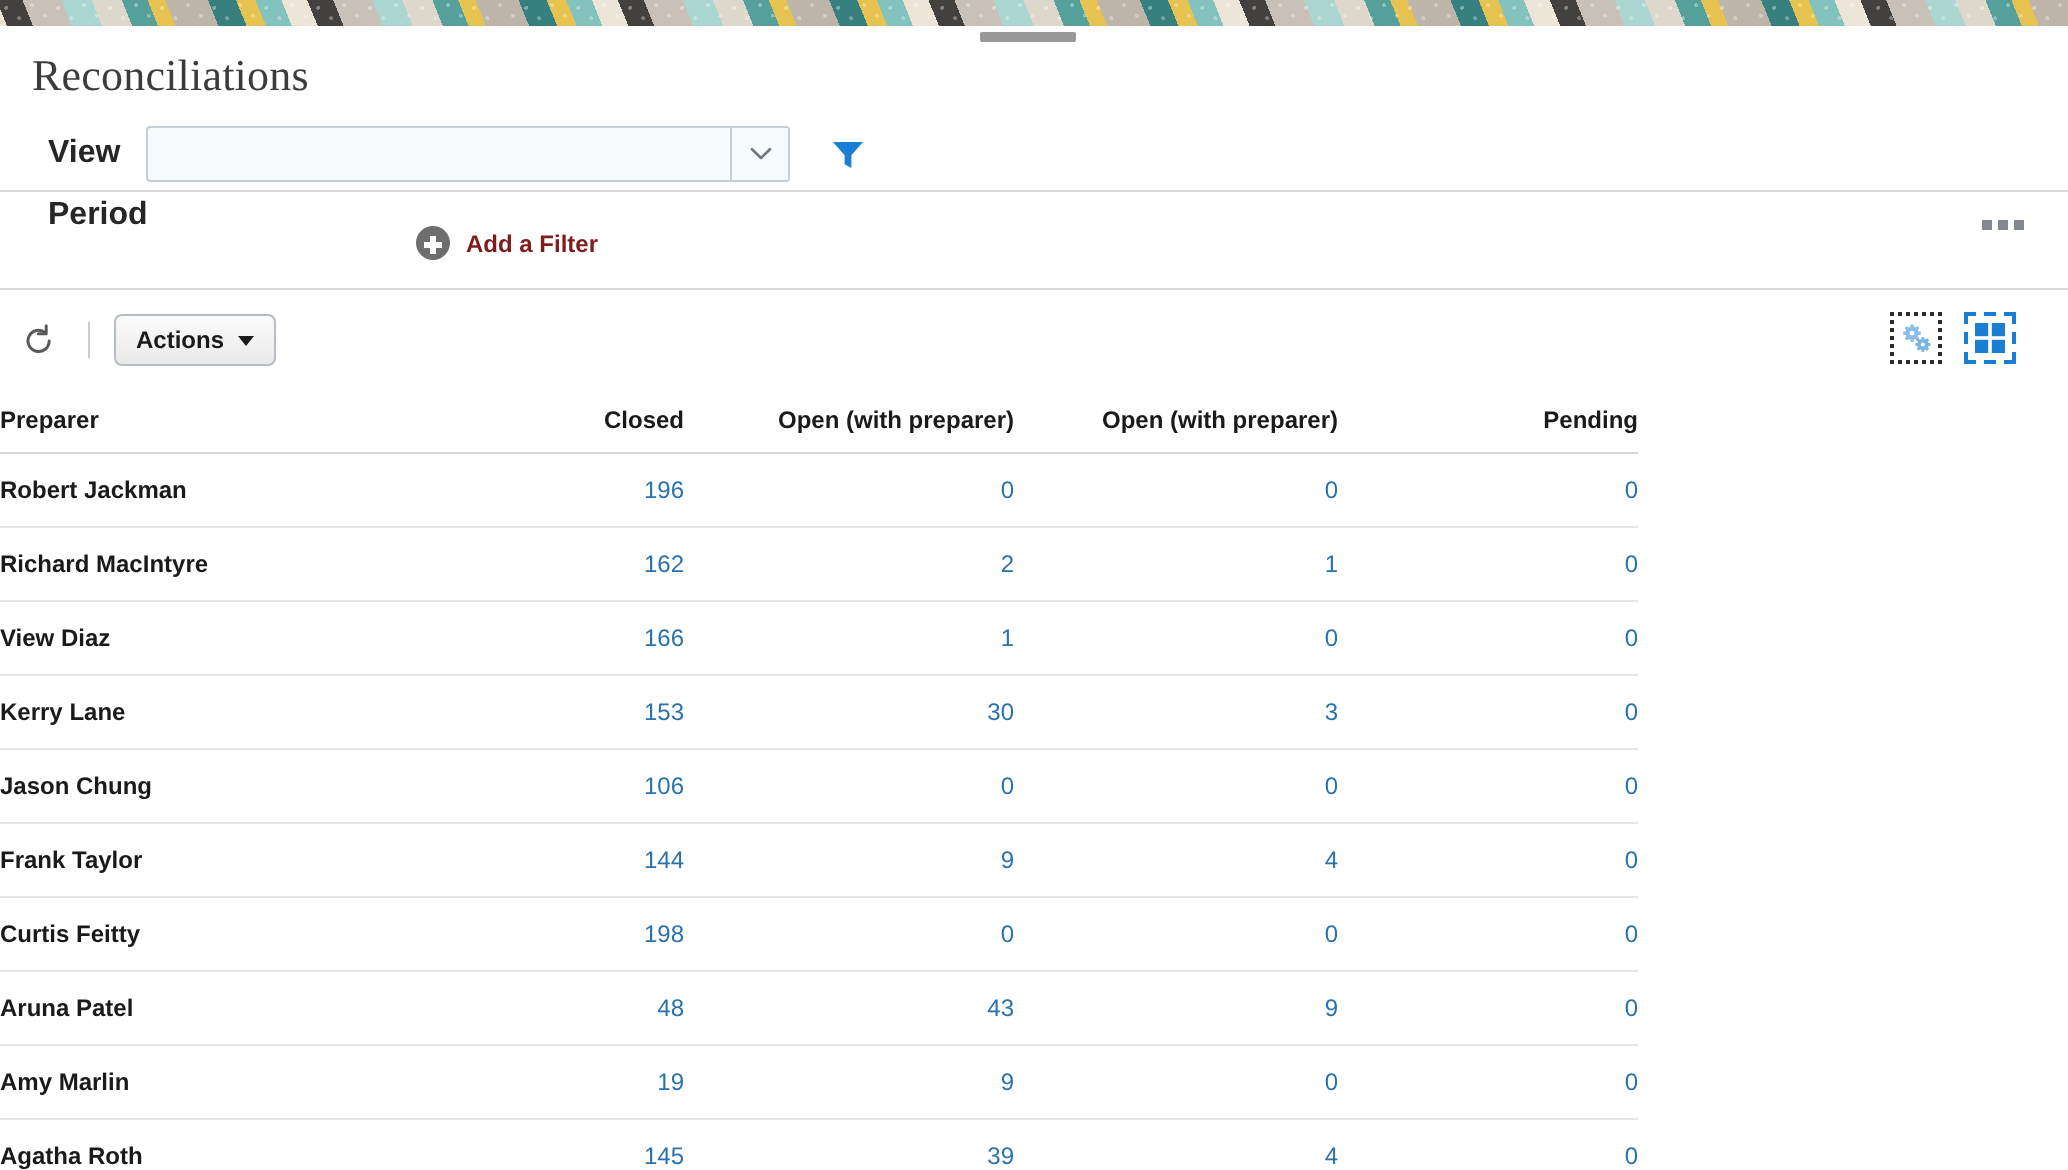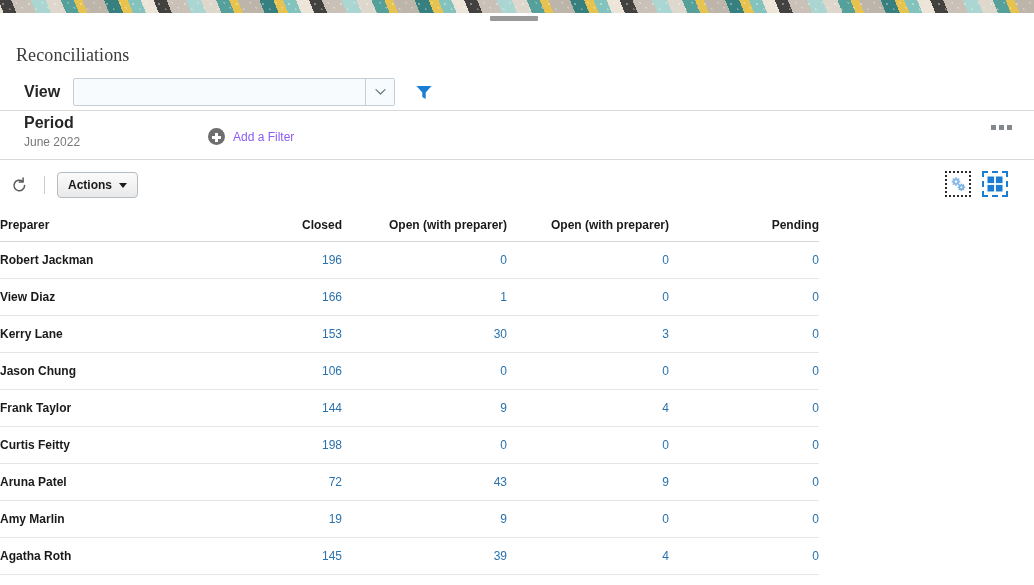--- a/index.html
+++ b/index.html
@@ -71,26 +71,25 @@
     width: 48px;
     height: 5px;
     background: #999999;
     border-radius: 1px;
     cursor: grab;
   }
 
   
   .page-title {
     font-family: "Liberation Serif", serif;
-    font-size: 18px;
+    font-size: 22px;
     font-weight: 400;
     color: #3c3c3c;
     padding: 2px 0 0 16px;
     letter-spacing: .1px;
-    margin-top: 20px;
   }
 
   
   .view-row {
     display: flex;
     align-items: center;
     height: 36px;
     padding-left: 24px;
     margin-top: 8px;
   }
@@ -187,22 +186,22 @@
   .plus-circle::before,
   .plus-circle::after {
     content: "";
     position: absolute;
     background: #ffffff;
   }
   .plus-circle::before { left: 4px; top: 7.5px; width: 9px; height: 3px; }
   .plus-circle::after  { left: 7px; top: 4.5px; width: 3px; height: 9px; }
   .add-filter-label {
     font-size: 12px;
-    font-weight: normal;
-    color: #8b5cf6;
+    font-weight: bold;
+    color: #7f1d1d;
   }
   .overflow-menu {
     position: absolute;
     right: 22px;
     top: 14px;
     display: flex;
     gap: 3px;
     cursor: pointer;
   }
   .overflow-menu i {
@@ -346,21 +345,20 @@
       <path d="M0.5 1 H15.5 L9.7 7.6 V14 L6.3 12.1 V7.6 Z" fill="#1a7fd4"></path>
     </svg>
   </span>
 </div>
 
 <div class="hr"></div>
 
 <div class="filter-row">
   <div class="period-block">
     <div class="period-label">Period</div>
-    <div class="period-value">June 2022</div>
   </div>
 
   <div class="add-filter">
     <span class="plus-circle"></span>
     <span class="add-filter-label">Add a Filter</span>
   </div>
 
   <div class="overflow-menu">
     <i></i>
     <i></i>
@@ -432,20 +430,27 @@
     </thead>
     <tbody id="table-body">
         <tr>
           <td class="c-name">Robert Jackman</td>
           <td class="c-num c-closed">196</td>
           <td class="c-num c-openp">0</td>
           <td class="c-num c-openr">0</td>
           <td class="c-num c-pending">0</td>
         </tr>
         <tr>
+          <td class="c-name">Richard MacIntyre</td>
+          <td class="c-num c-closed">162</td>
+          <td class="c-num c-openp">2</td>
+          <td class="c-num c-openr">1</td>
+          <td class="c-num c-pending">0</td>
+        </tr>
+        <tr>
           <td class="c-name">View Diaz</td>
           <td class="c-num c-closed">166</td>
           <td class="c-num c-openp">1</td>
           <td class="c-num c-openr">0</td>
           <td class="c-num c-pending">0</td>
         </tr>
         <tr>
           <td class="c-name">Kerry Lane</td>
           <td class="c-num c-closed">153</td>
           <td class="c-num c-openp">30</td>
@@ -468,21 +473,21 @@
         </tr>
         <tr>
           <td class="c-name">Curtis Feitty</td>
           <td class="c-num c-closed">198</td>
           <td class="c-num c-openp">0</td>
           <td class="c-num c-openr">0</td>
           <td class="c-num c-pending">0</td>
         </tr>
         <tr>
           <td class="c-name">Aruna Patel</td>
-          <td class="c-num c-closed">72</td>
+          <td class="c-num c-closed">48</td>
           <td class="c-num c-openp">43</td>
           <td class="c-num c-openr">9</td>
           <td class="c-num c-pending">0</td>
         </tr>
         <tr>
           <td class="c-name">Amy Marlin</td>
           <td class="c-num c-closed">19</td>
           <td class="c-num c-openp">9</td>
           <td class="c-num c-openr">0</td>
           <td class="c-num c-pending">0</td>

